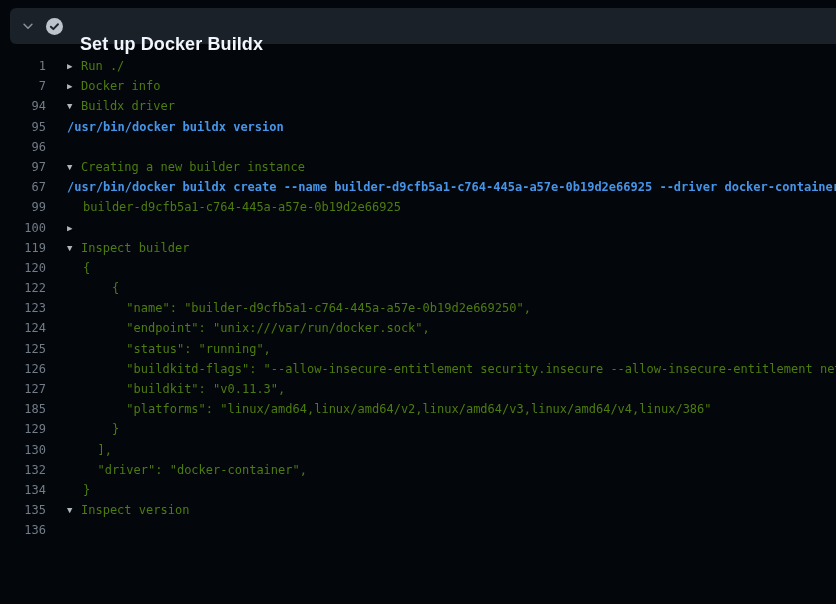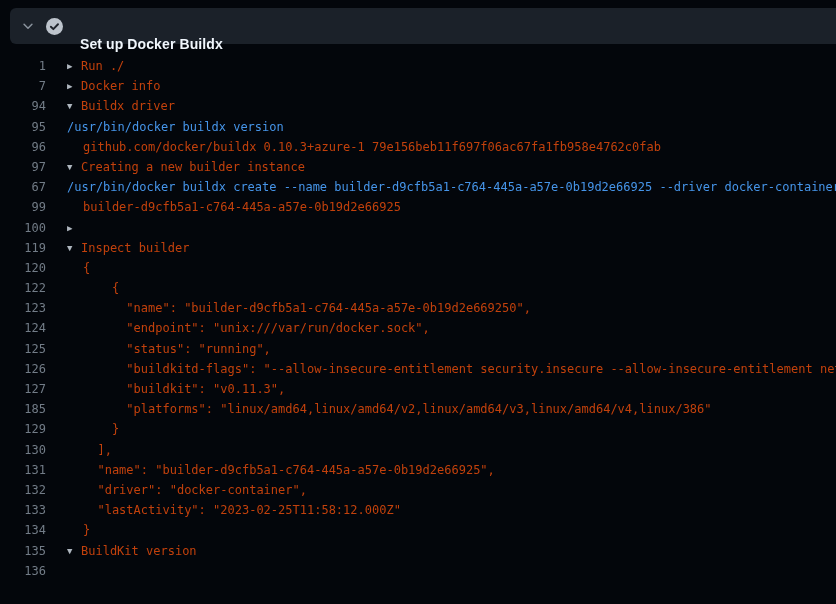--- a/index.html
+++ b/index.html
@@ -19,21 +19,21 @@
     display: flex; align-items: center;
     cursor: pointer;
   }
   .chevron-wrap {
     width: 36px; display: flex; justify-content: center; align-items: center;
     color: #8b949e;
   }
   .status-wrap { width: 28px; display: flex; align-items: center; }
   .step-title {
     color: #f0f6fc;
-    font-size: 14px;
+    font-size: 18px;
     font-weight: 600;
     margin-left: 6px;
     letter-spacing: 0.1px;
     margin-top: 36px;
   }
   
   .log {
     position: absolute;
     left: 0; top: 56px; right: 0; bottom: 0;
     font-family: "DejaVu Sans Mono", "Liberation Mono", monospace;
@@ -58,23 +58,23 @@
     display: flex;
     overflow: hidden;
   }
   .arrow {
     width: 14px;
     flex: 0 0 14px;
     font-size: 9px;
     color: #aeb6bf;
     display: inline-block;
   }
-  .txt { color: #c2410c; }
+  .txt { color: #4d7c0f; }
   .row.group { cursor: pointer; }
-  .row.command .txt { color: #4695e9; font-weight: normal; }
+  .row.command .txt { color: #4695e9; font-weight: bold; }
   .row.output .content { padding-left: 16px; }
 </style>
 </head>
 <body>
 
 <div class="step-header">
   <span class="chevron-wrap">
     <svg width="14" height="14" viewBox="0 0 16 16" fill="none">
       <path d="M3.5 6l4.5 4.5L12.5 6" stroke="currentColor" stroke-width="1.7" stroke-linecap="round" stroke-linejoin="round"></path>
     </svg>
@@ -112,24 +112,20 @@
   </div>
     <div class="row command">
     <span class="num">95</span>
     <span class="content">
       
       <span class="txt">/usr/bin/docker buildx version</span>
     </span>
   </div>
     <div class="row output">
     <span class="num">96</span>
-    <span class="content">
-      
-      <span class="txt">github.com/docker/buildx 0.10.3+azure-1 79e156beb11f697f06ac67fa1fb958e4762c0fab</span>
-    </span>
   </div>
     <div class="row group">
     <span class="num">97</span>
     <span class="content">
       <span class="arrow">▼</span>
       <span class="txt">Creating a new builder instance</span>
     </span>
   </div>
     <div class="row command">
     <span class="num">67</span>
@@ -222,50 +218,36 @@
     </span>
   </div>
     <div class="row output">
     <span class="num">130</span>
     <span class="content">
       
       <span class="txt">  ],</span>
     </span>
   </div>
     <div class="row output">
-    <span class="num">131</span>
-    <span class="content">
-      
-      <span class="txt">  "name": "builder-d9cfb5a1-c764-445a-a57e-0b19d2e66925",</span>
-    </span>
-  </div>
-    <div class="row output">
     <span class="num">132</span>
     <span class="content">
       
       <span class="txt">  "driver": "docker-container",</span>
     </span>
   </div>
     <div class="row output">
-    <span class="num">133</span>
-    <span class="content">
-      
-      <span class="txt">  "lastActivity": "2023-02-25T11:58:12.000Z"</span>
-    </span>
-  </div>
-    <div class="row output">
     <span class="num">134</span>
     <span class="content">
       
       <span class="txt">}</span>
     </span>
   </div>
     <div class="row group">
     <span class="num">135</span>
     <span class="content">
       <span class="arrow">▼</span>
-      <span class="txt">BuildKit version</span>
+      <span class="txt">Inspect version</span>
     </span>
   </div>
     <div class="row output">
     <span class="num">136</span>
   </div>
   </div>
 
 </body></html>

